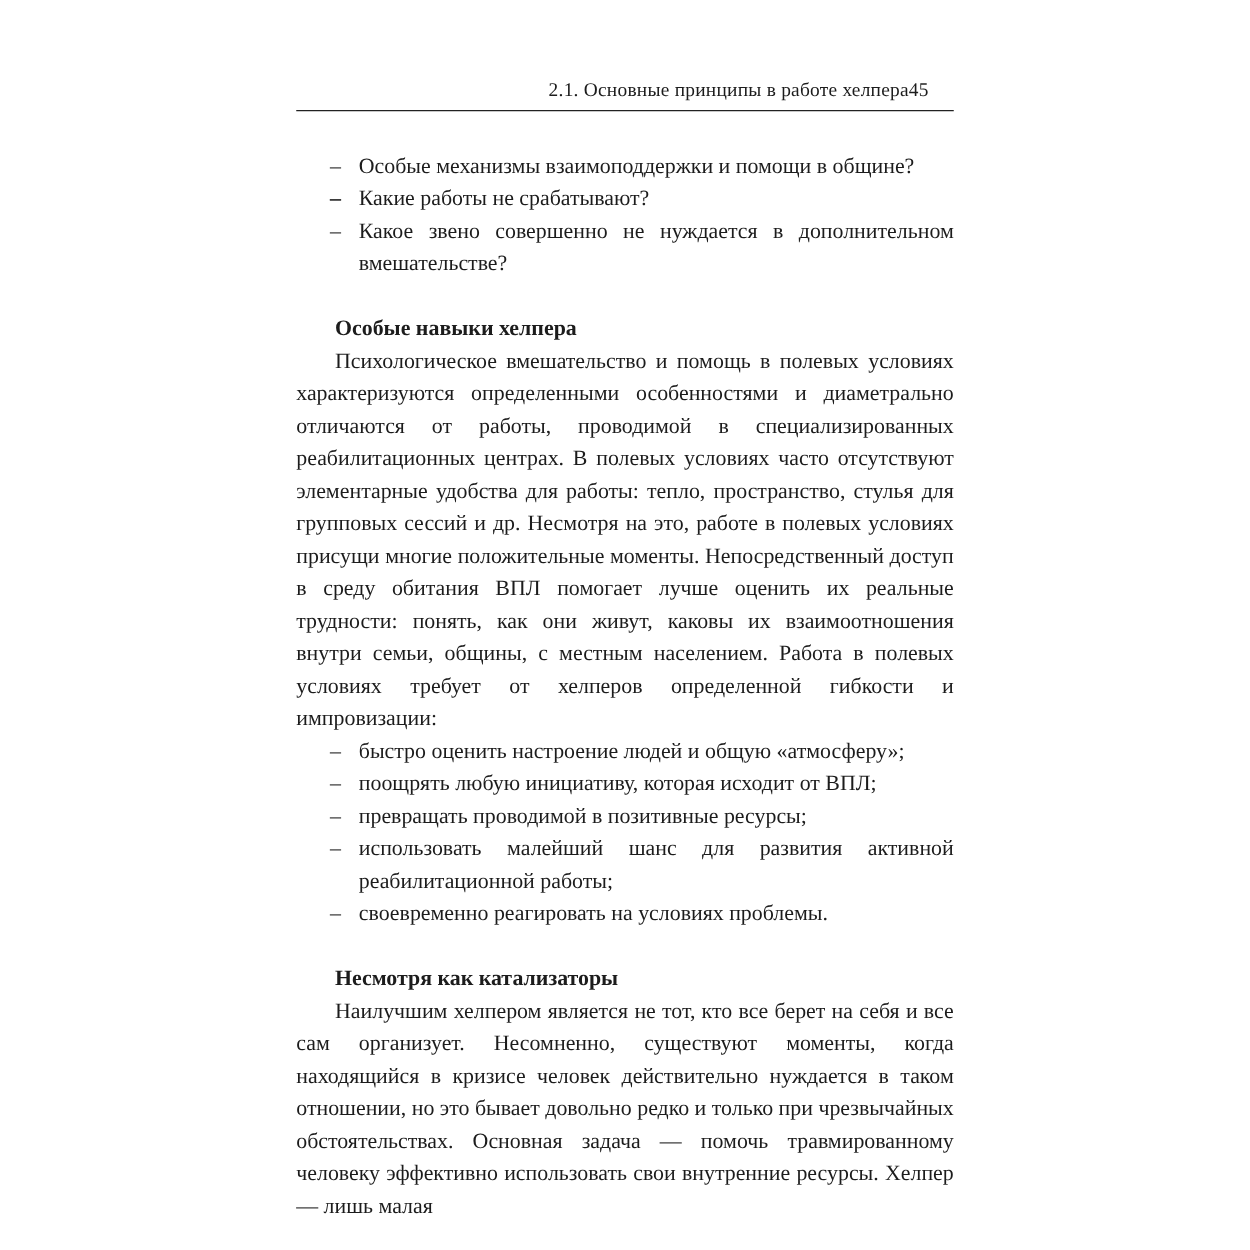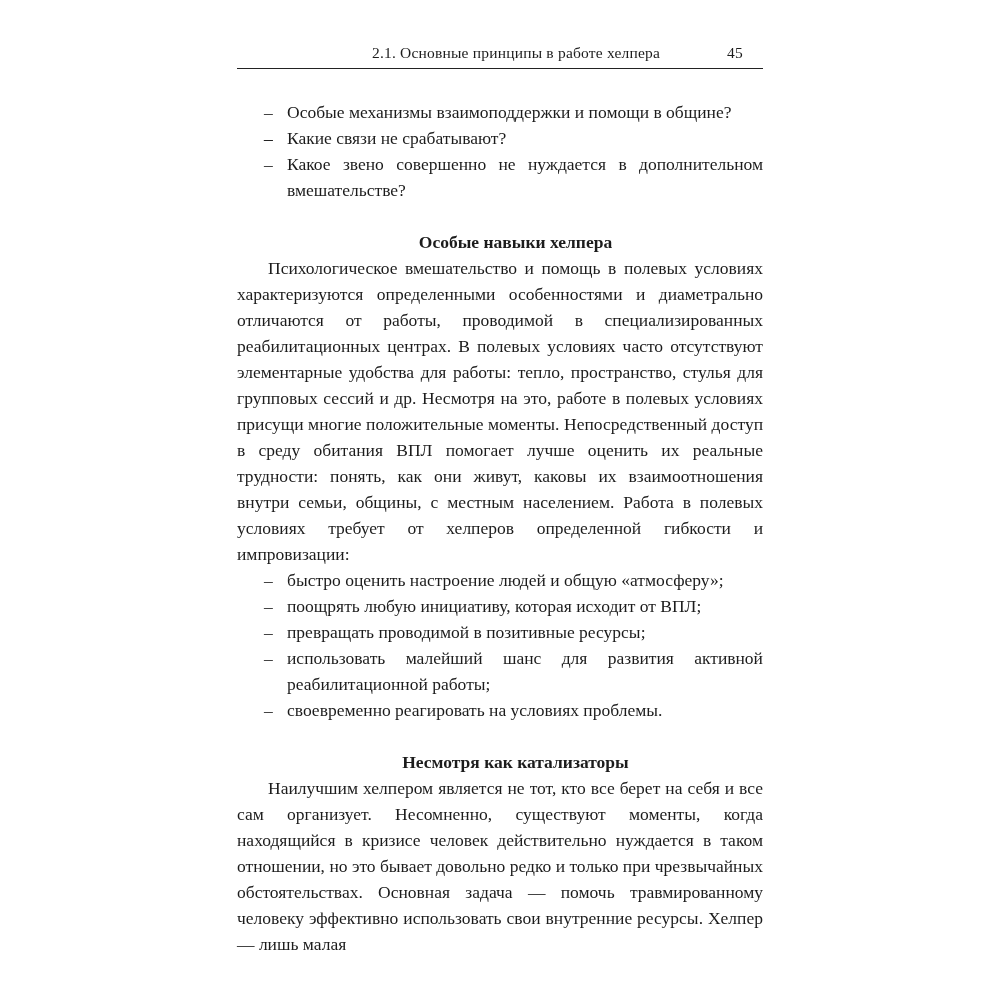--- a/index.html
+++ b/index.html
@@ -25,22 +25,23 @@
   }
   .running-head {
     display: flex;
     align-items: baseline;
     font-size: 15.5px;
     letter-spacing: 0.2px;
     padding: 0 2px 6px 8px;
   }
   .running-head .title {
     flex: 1;
-    text-align: center;
+    text-align: right;
     padding-left: 60px;
+    margin-top: 20px;
   }
   .running-head .pagenum {
     padding-right: 18px;
   }
   .head-rule {
     border: none;
     border-top: 1.4px solid #222;
     margin: 0 0 0 0;
   }
   .bodytext {
@@ -60,21 +61,21 @@
   .dash-item .dash {
     position: absolute;
     left: 27px;
     top: 0;
   }
   .section-heading {
     font-size: 17.5px;
     font-weight: bold;
     margin: 26px 0 0 0;
     text-indent: 31px;
-    text-align: center;
+    text-align: left;
   }
   .para {
     margin: 0;
     text-indent: 31px;
     text-align: justify;
   }
 </style>
 </head>
 <body>
 
@@ -92,21 +93,21 @@
       <div class="dash-list">
         <div class="dash-item">
           <span class="dash">–</span>
           <span>Особые механизмы взаимоподдержки и помощи в общине?</span>
         </div>
         <div class="dash-item">
           <span class="dash">–</span>
         </div>
         <div class="dash-item">
           <span class="dash">–</span>
-          <span>Какие связи не срабатывают?</span>
+          <span>Какие работы не срабатывают?</span>
         </div>
         <div class="dash-item">
           <span class="dash">–</span>
           <span>Какое звено совершенно не нуждается в дополнительном вмешательстве?</span>
         </div>
       </div>
 
       <h3 class="section-heading">Особые навыки хелпера</h3>
       <p class="para">Психологическое вмешательство и помощь в полевых условиях характеризуются определенными особенностями и диаметрально отличаются от работы, проводимой в специализированных реабилитационных центрах. В полевых условиях часто отсутствуют элементарные удобства для работы: тепло, пространство, стулья для групповых сессий и др. Несмотря на это, работе в полевых условиях присущи многие положительные моменты. Непосредственный доступ в среду обитания ВПЛ помогает лучше оценить их реальные трудности: понять, как они живут, каковы их взаимоотношения внутри семьи, общины, с местным населением. Работа в полевых условиях требует от хелперов определенной гибкости и импровизации:</p>
 

